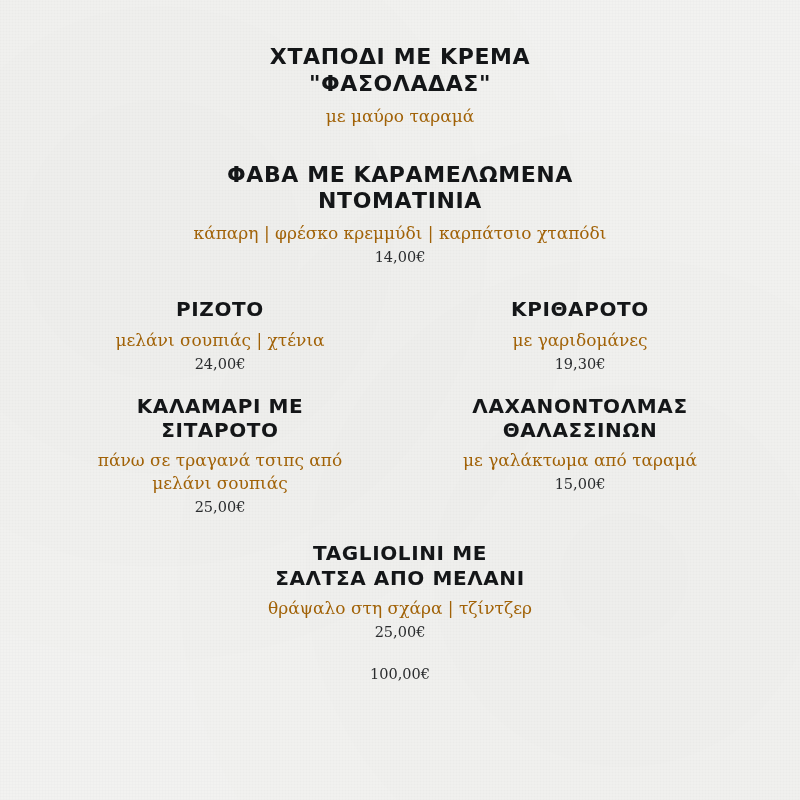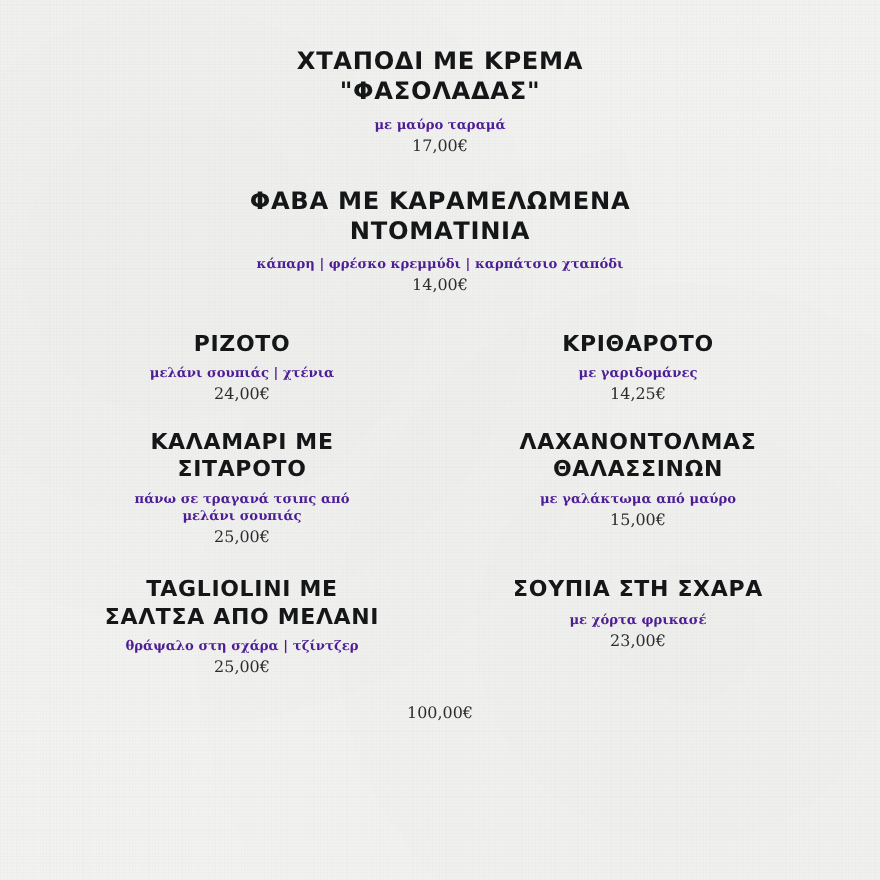--- a/index.html
+++ b/index.html
@@ -57,26 +57,25 @@
     font-weight: bold;
     font-size: 21px;
     letter-spacing: 0.6px;
     line-height: 1.22;
     color: #141618;
     margin: 0 0 7px 0;
     white-space: pre-line;
   }
   .dish-desc {
     font-family: "DejaVu Serif", serif;
-    font-size: 12px;
+    font-size: 17px;
     line-height: 1.35;
-    color: #4c1d95;
+    color: #a16207;
     margin: 0 0 4px 0;
     white-space: pre-line;
-    font-weight: bold;
   }
   .dish-price {
     font-family: "DejaVu Serif", serif;
     font-size: 14.5px;
     color: #2a2c2e;
     margin: 0;
   }
   .full .dish {
     width: 100%;
   }
@@ -95,21 +94,20 @@
 <div class="paper-texture"></div>
 
 <div class="menu">
 
   <div class="section sec-1">
     <div class="row full">
       <div class="dish">
         <div class="dish-name">ΧΤΑΠΟΔΙ ΜΕ ΚΡΕΜΑ
 "ΦΑΣΟΛΑΔΑΣ"</div>
         <div class="dish-desc">με μαύρο ταραμά</div>
-        <div class="dish-price">17,00€</div>
       </div>
     </div>
   </div>
 
   <div class="section sec-2">
     <div class="row full">
       <div class="dish">
         <div class="dish-name">ΦΑΒΑ ΜΕ ΚΑΡΑΜΕΛΩΜΕΝΑ
 ΝΤΟΜΑΤΙΝΙΑ</div>
         <div class="dish-desc">κάπαρη | φρέσκο κρεμμύδι | καρπάτσιο χταπόδι</div>
@@ -121,55 +119,50 @@
   <div class="section sec-3">
     <div class="row two-col">
       <div class="dish">
         <div class="dish-name">ΡΙΖΟΤΟ</div>
         <div class="dish-desc">μελάνι σουπιάς | χτένια</div>
         <div class="dish-price">24,00€</div>
       </div>
       <div class="dish">
         <div class="dish-name">ΚΡΙΘΑΡΟΤΟ</div>
         <div class="dish-desc">με γαριδομάνες</div>
-        <div class="dish-price">14,25€</div>
+        <div class="dish-price">19,30€</div>
       </div>
     </div>
   </div>
 
   <div class="section sec-4">
     <div class="row two-col">
       <div class="dish">
         <div class="dish-name">ΚΑΛΑΜΑΡΙ ΜΕ
 ΣΙΤΑΡΟΤΟ</div>
         <div class="dish-desc">πάνω σε τραγανά τσιπς από
 μελάνι σουπιάς</div>
         <div class="dish-price">25,00€</div>
       </div>
       <div class="dish">
         <div class="dish-name">ΛΑΧΑΝΟΝΤΟΛΜΑΣ
 ΘΑΛΑΣΣΙΝΩΝ</div>
-        <div class="dish-desc">με γαλάκτωμα από μαύρο</div>
+        <div class="dish-desc">με γαλάκτωμα από ταραμά</div>
         <div class="dish-price">15,00€</div>
       </div>
     </div>
   </div>
 
   <div class="section sec-5">
     <div class="row two-col">
       <div class="dish">
         <div class="dish-name">TAGLIOLINI ΜΕ
 ΣΑΛΤΣΑ ΑΠΟ ΜΕΛΑΝΙ</div>
         <div class="dish-desc">θράψαλο στη σχάρα | τζίντζερ</div>
         <div class="dish-price">25,00€</div>
-      </div>
-      <div class="dish">
-        <div class="dish-name">ΣΟΥΠΙΑ ΣΤΗ ΣΧΑΡΑ</div>
-        <div class="dish-desc">με χόρτα φρικασέ</div>
-        <div class="dish-price">23,00€</div>
       </div>
     </div>
   </div>
 
   <div class="section sec-6">
     <div class="row full">
       <div class="dish">
         <div class="dish-price">100,00€</div>
       </div>
     </div>

